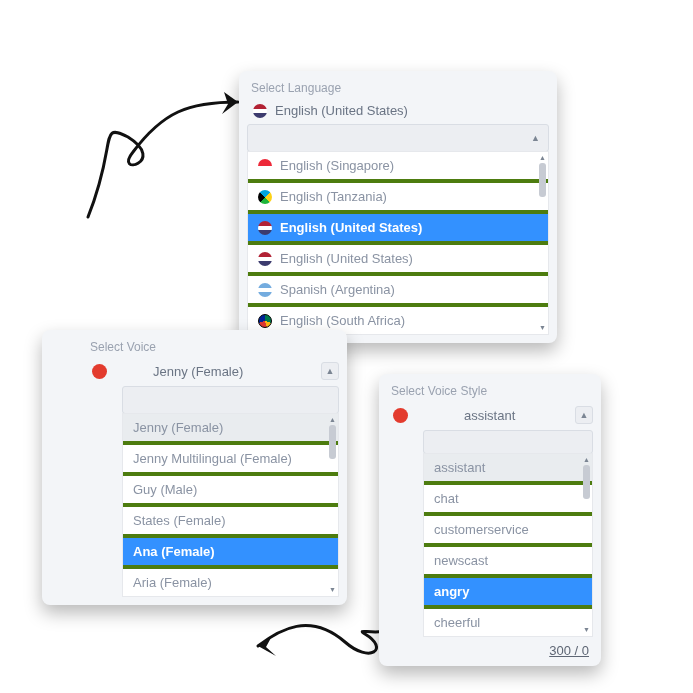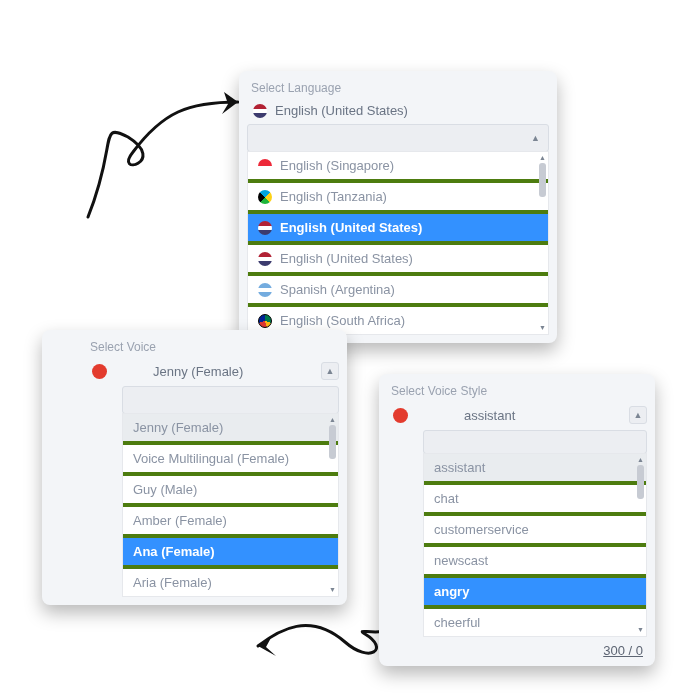--- a/index.html
+++ b/index.html
@@ -241,47 +241,47 @@
   <div style="padding-left:36px;">
     <div class="search-row" style="height:28px;">
       <input type="text" style="">
     </div>
     <div class="list-wrap">
       <ul class="list" id="voice-list">
           <li class="highlighted">
             <span>Jenny (Female)</span>
           </li>
           <li>
-            <span>Voice Multilingual (Female)</span>
+            <span>Jenny Multilingual (Female)</span>
           </li>
           <li>
             <span>Guy (Male)</span>
           </li>
           <li>
-            <span>Amber (Female)</span>
+            <span>States (Female)</span>
           </li>
           <li class="selected">
             <span>Ana (Female)</span>
           </li>
           <li>
             <span>Aria (Female)</span>
           </li>
         </ul>
       <div class="scrollbar">
         <div class="arrow">▲</div>
         <div class="track">
             <div class="thumb" style="top:0; height:34px;"></div>
           </div>
         <div class="arrow">▼</div>
       </div>
     </div>
   </div>
 </div>
 
-<div class="panel" style="left:379px; top:374px; width:276px;">
+<div class="panel" style="left:379px; top:374px; width:222px;">
   <div class="panel-title">Select Voice Style</div>
   <div class="selected-row">
     <span class="icon-red"></span>
     <span style="width:40px;"></span>
     <span class="selected-label">assistant</span>
     <span class="collapse-btn">▲</span>
   </div>
   <div style="padding-left:36px;">
     <div class="search-row" style="height:24px;">
       <input type="text" style="">

